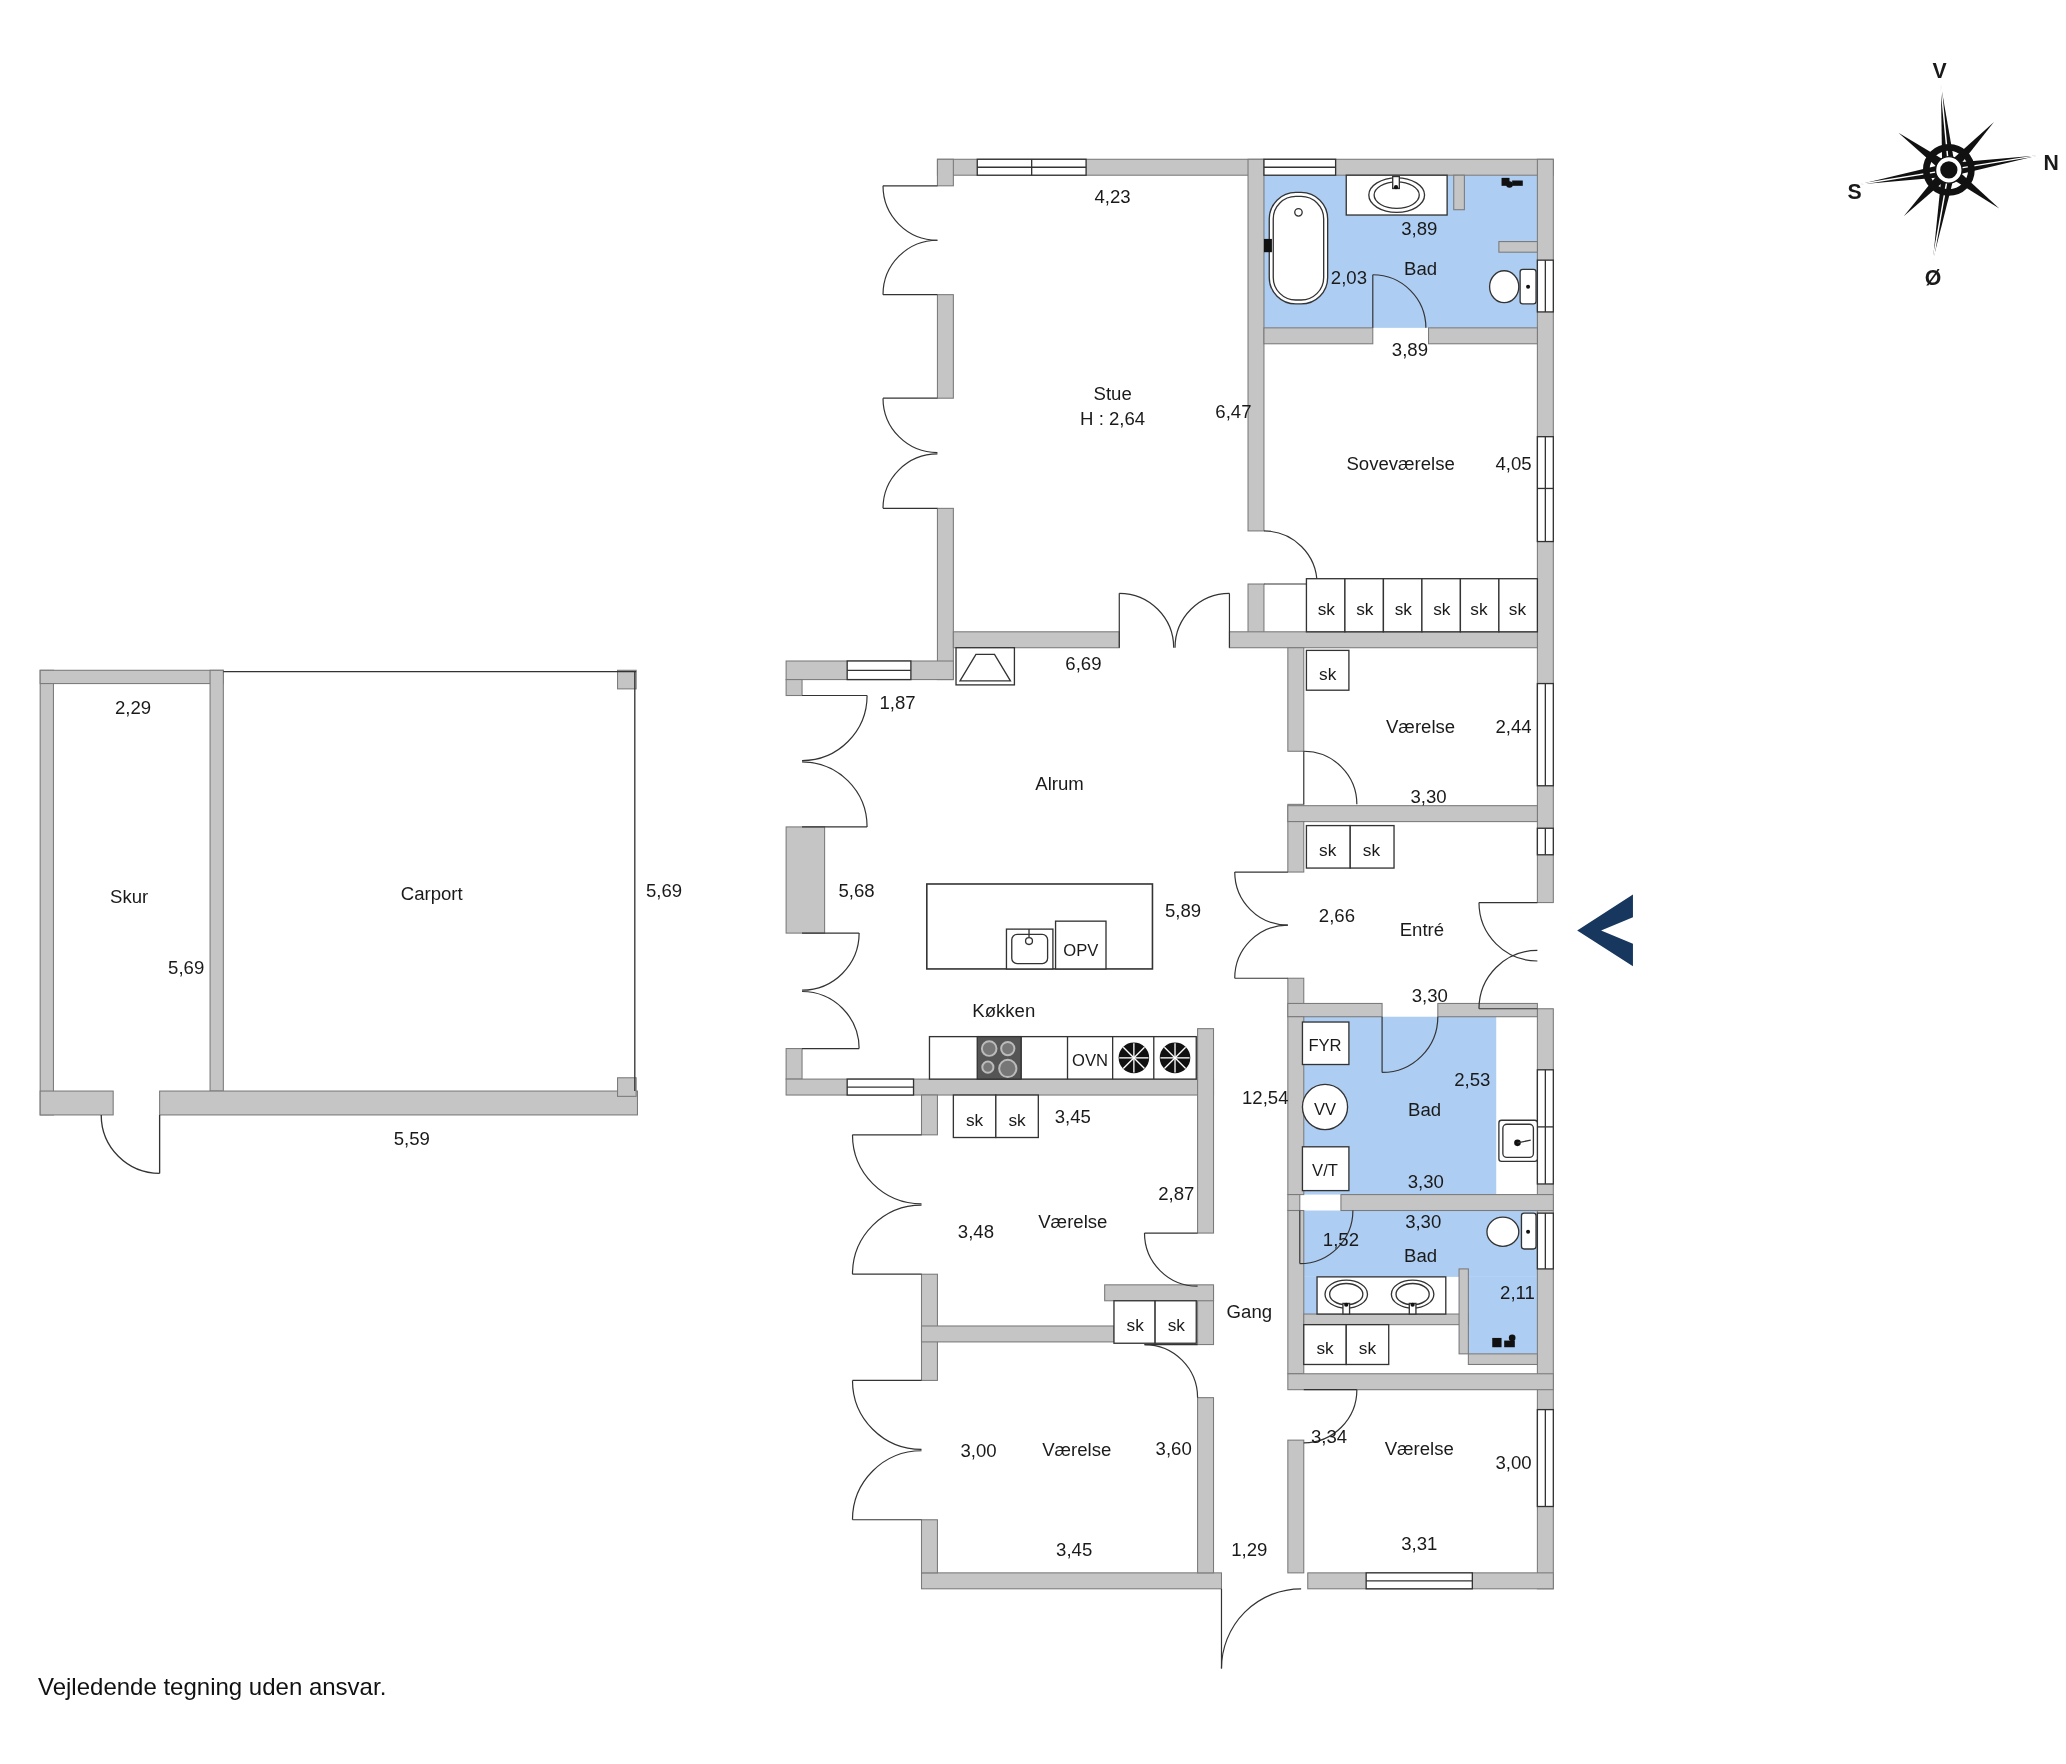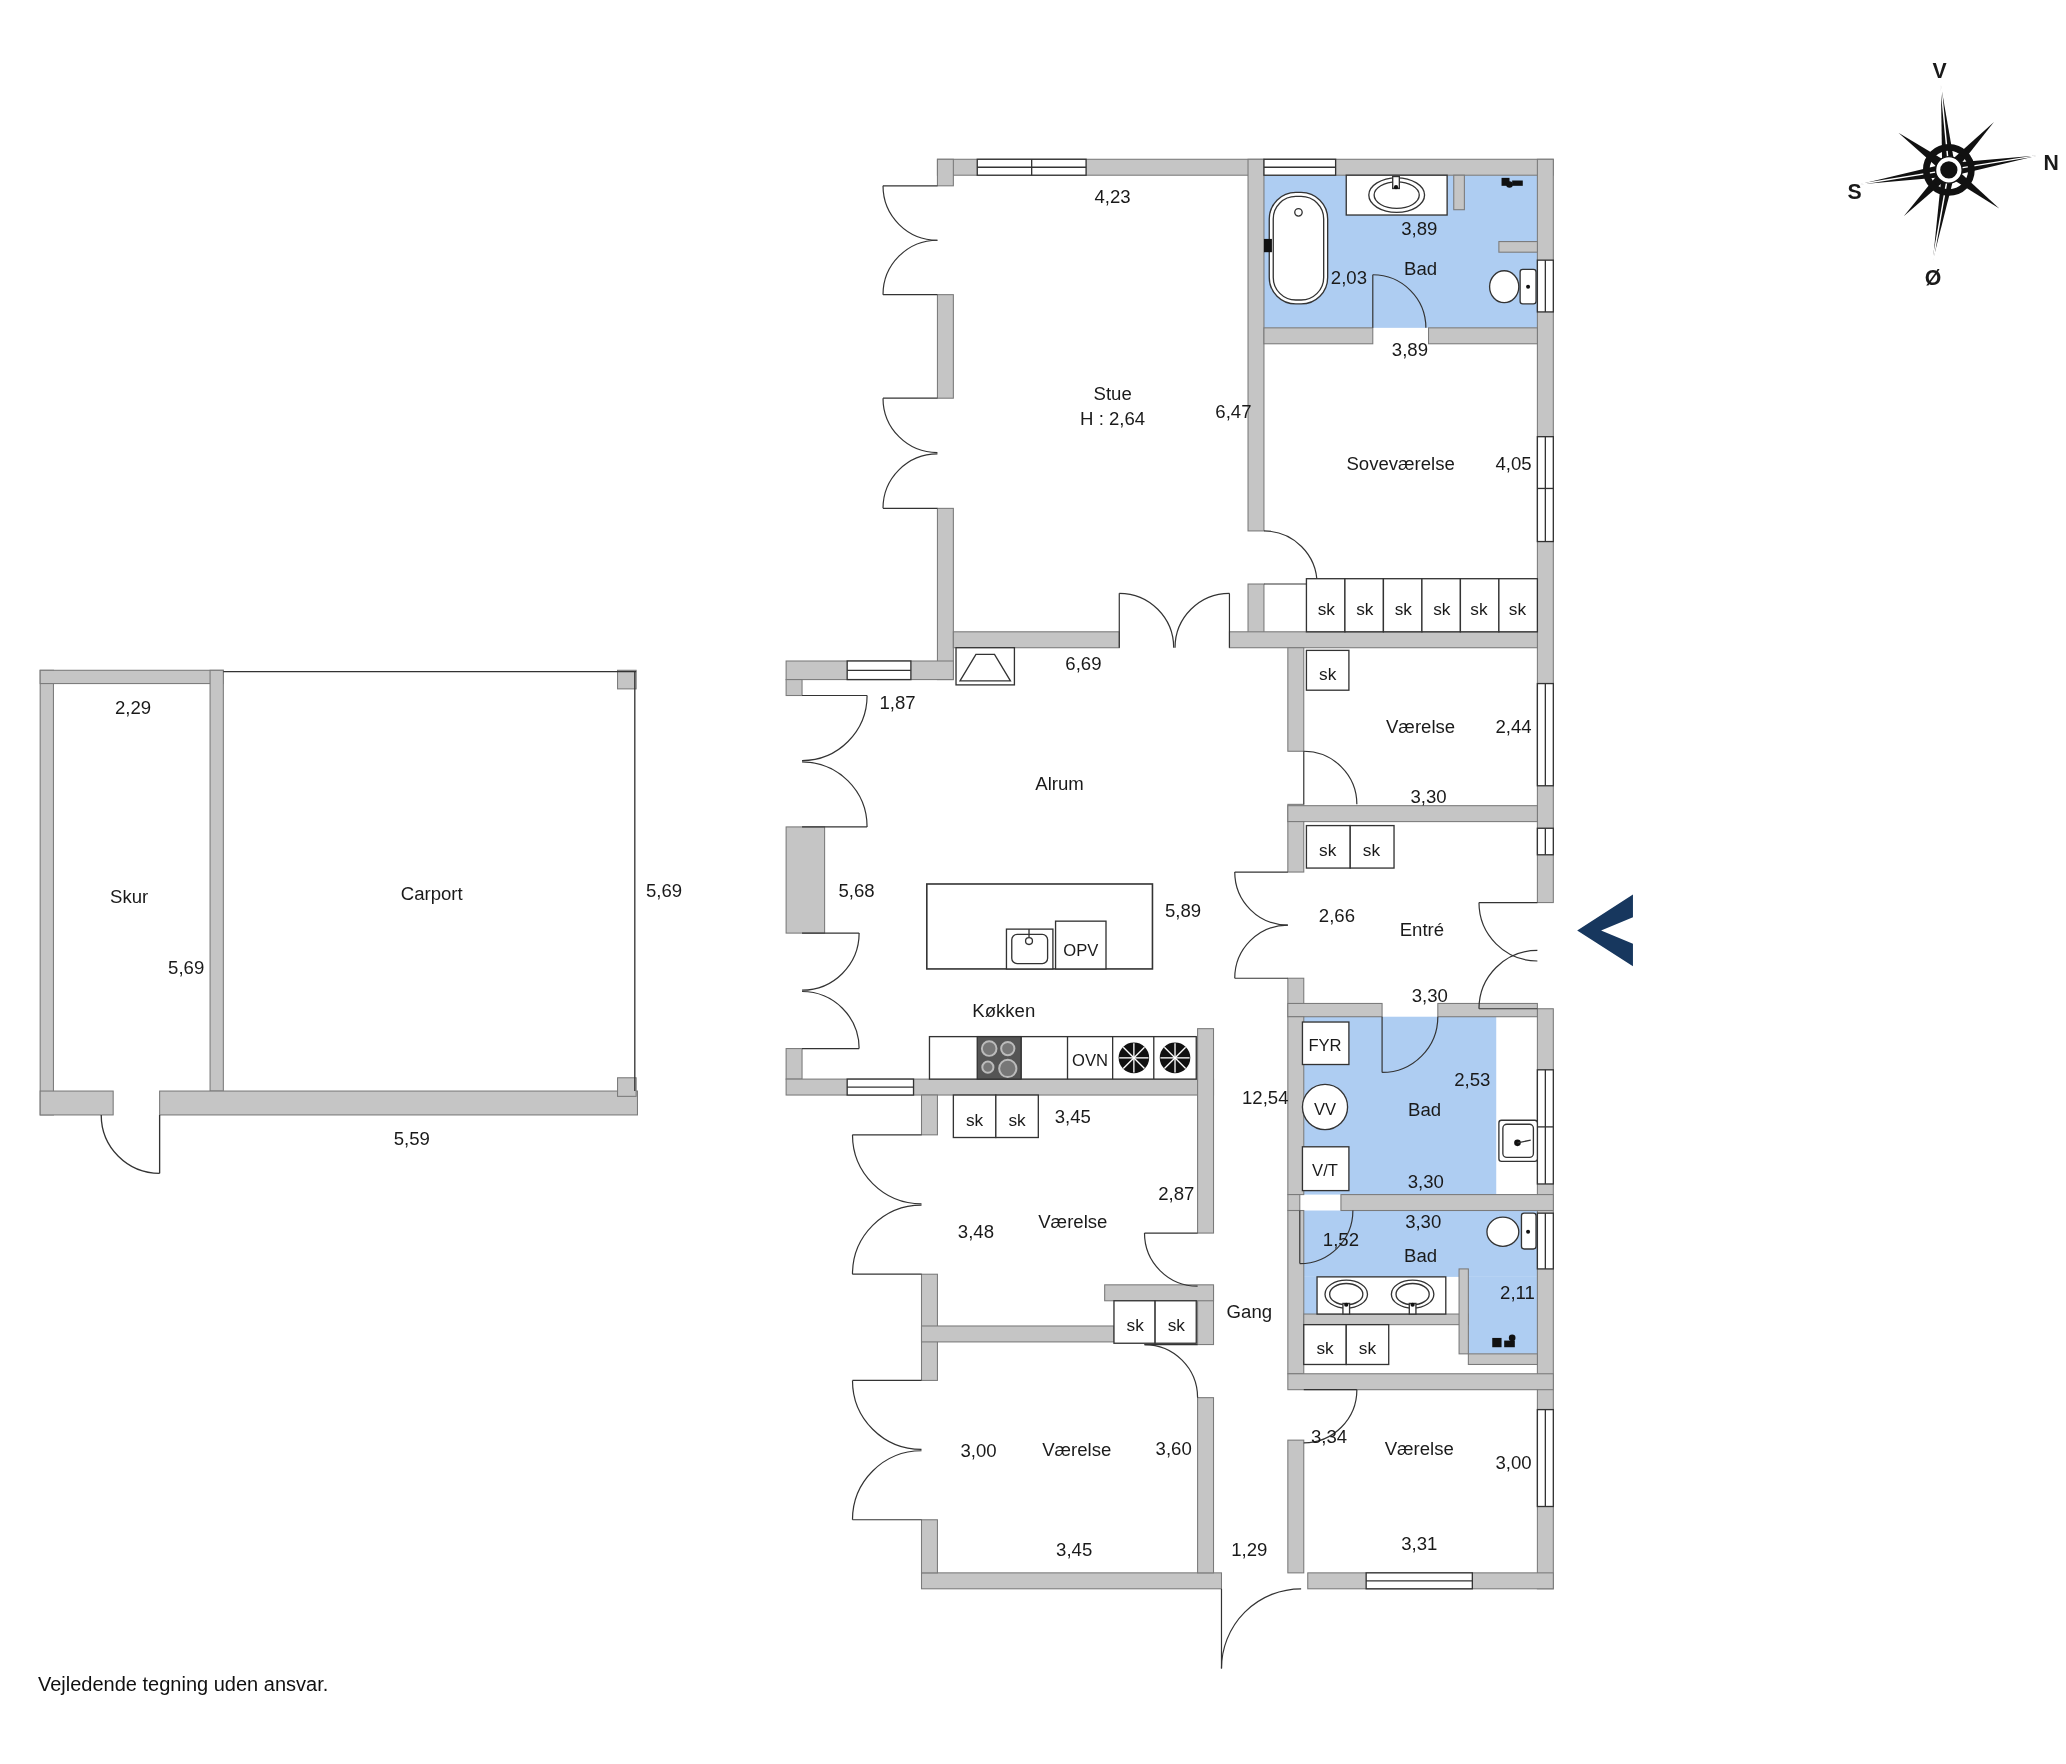--- a/index.html
+++ b/index.html
@@ -4,21 +4,21 @@
 <style>
   html,body{margin:0;padding:0;background:#fff;}
   body{width:2066px;height:1764px;position:relative;font-family:"Liberation Sans",sans-serif;}
   #stage{position:absolute;left:0;top:0;width:2066px;height:1764px;}
   svg text{fill:#1a1a1a;}
   .t-dim{font-size:14px;}
   .t-room{font-size:14px;}
   .t-sk{font-size:13px;}
   .t-fixture{font-size:12.5px;}
   .t-compass{font-size:16px;font-weight:bold;}
-  #note{position:absolute;left:38px;top:1673px;font-size:20px;color:#111;}
+  #note{position:absolute;left:38px;top:1673px;font-size:24px;color:#111;}
 </style>
 </head>
 <body>
 
 <div id="stage">
 <svg id="plan" width="2066" height="1764" viewBox="0 0 1556 1329" xmlns="http://www.w3.org/2000/svg">
 
   <g id="skur-carport" fill="#c5c5c5" stroke="#7a7a7a" stroke-width="0.8">
     <rect x="30" y="505" width="10" height="335"></rect>
     <rect x="30" y="505" width="138" height="10"></rect>

